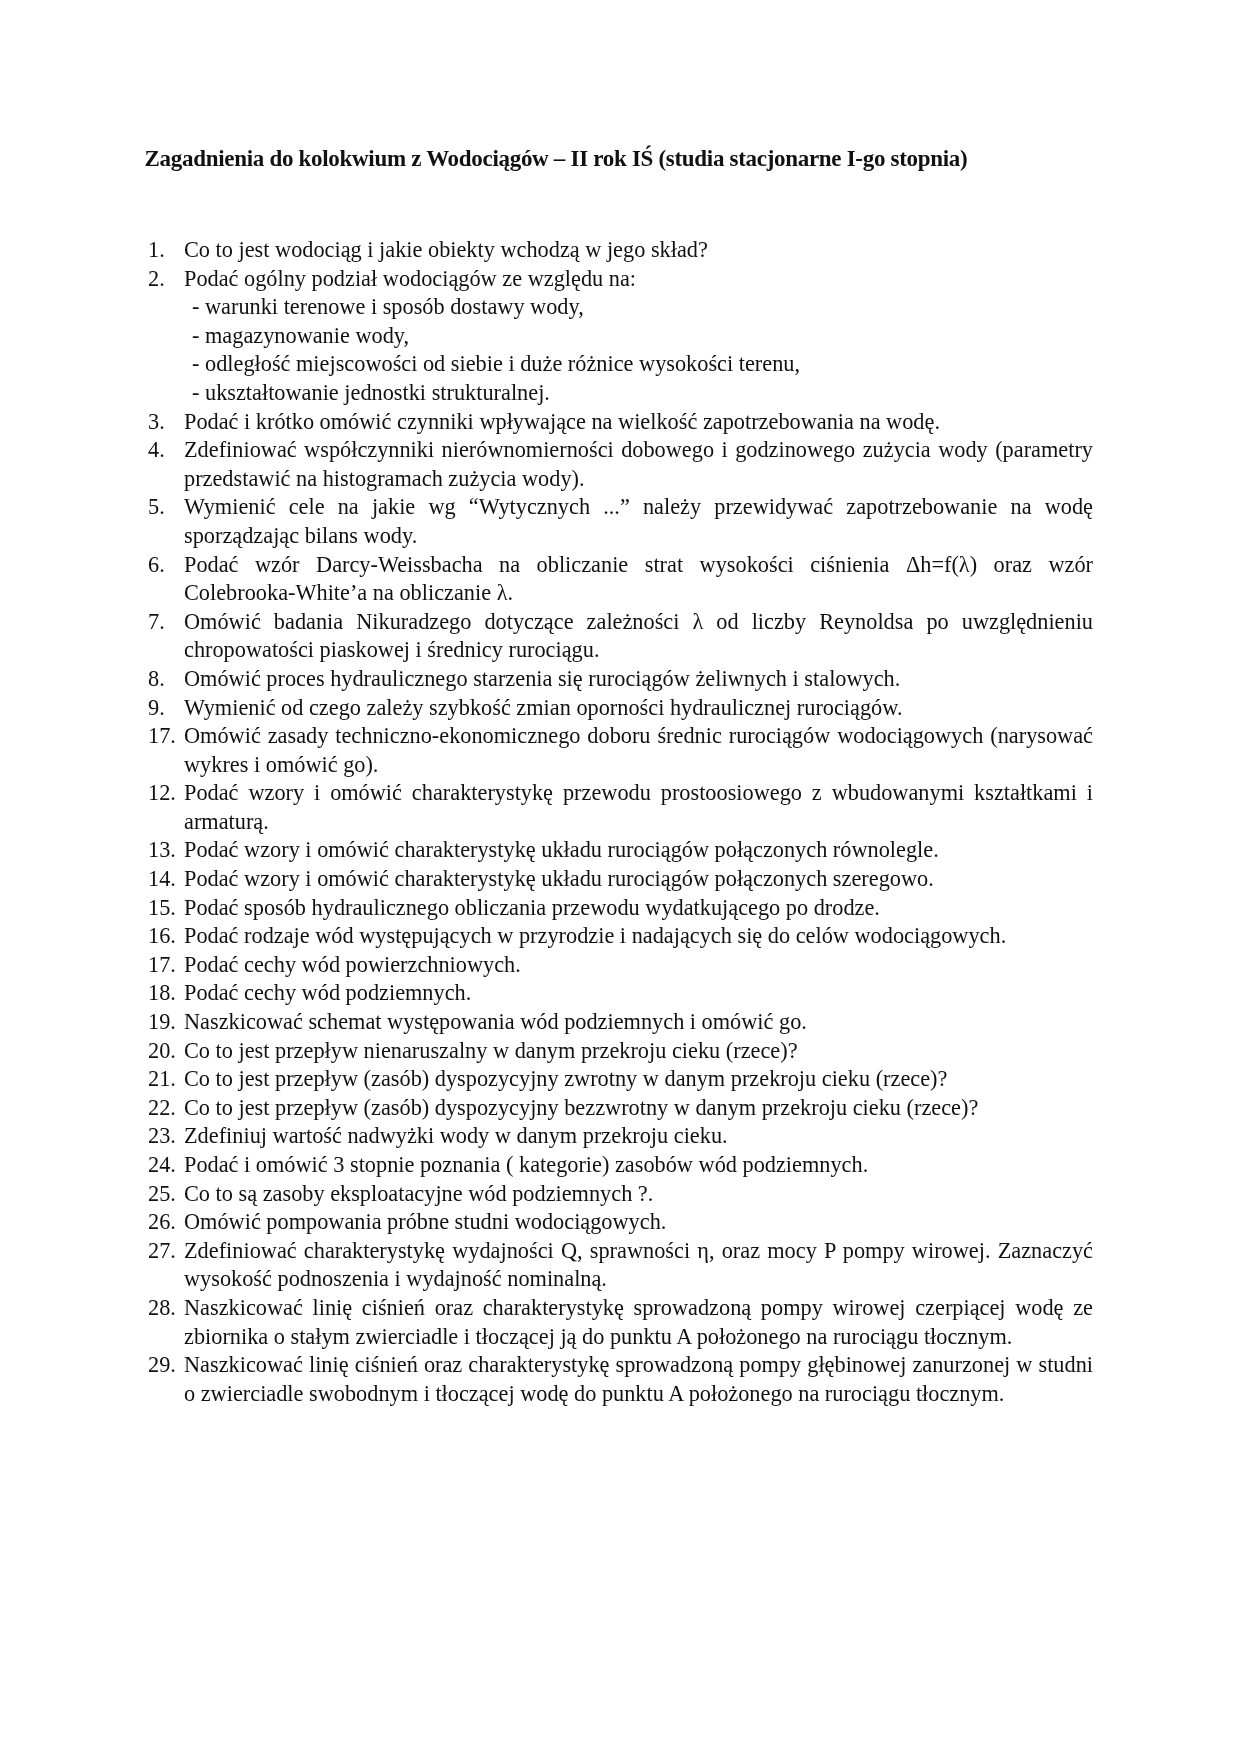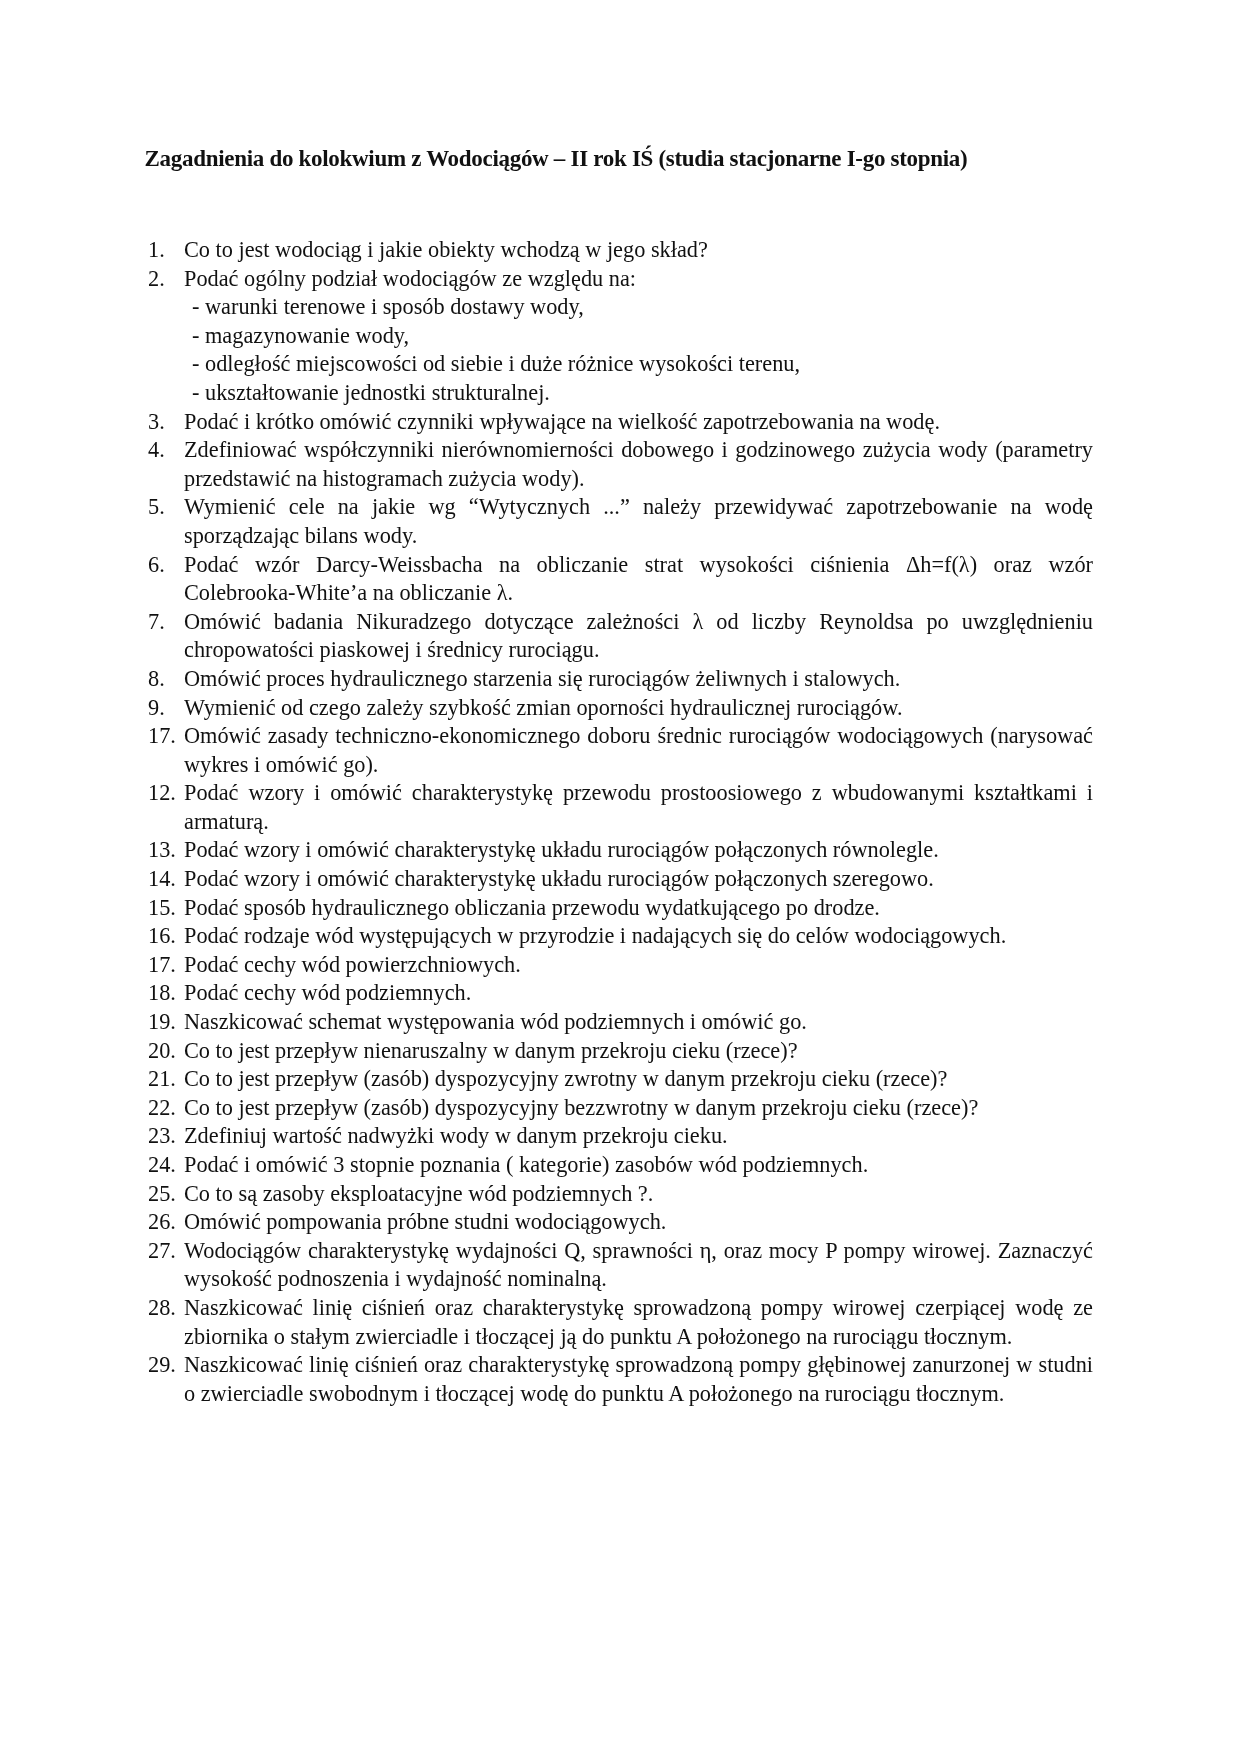--- a/index.html
+++ b/index.html
@@ -166,21 +166,21 @@
     <li class="item">
       <span class="num">25.</span>
       <span>Co to są zasoby eksploatacyjne wód podziemnych ?.</span>
     </li>
     <li class="item">
       <span class="num">26.</span>
       <span>Omówić pompowania próbne studni wodociągowych.</span>
     </li>
     <li class="item">
       <span class="num">27.</span>
-      <span>Wodociągów charakterystykę wydajności Q, sprawności η, oraz mocy P pompy wirowej. Zaznaczyć wysokość podnoszenia i wydajność nominalną.</span>
+      <span>Zdefiniować charakterystykę wydajności Q, sprawności η, oraz mocy P pompy wirowej. Zaznaczyć wysokość podnoszenia i wydajność nominalną.</span>
     </li>
     <li class="item">
       <span class="num">28.</span>
       <span>Naszkicować linię ciśnień oraz charakterystykę sprowadzoną pompy wirowej czerpiącej wodę ze zbiornika o stałym zwierciadle i tłoczącej ją do punktu A położonego na rurociągu tłocznym.</span>
     </li>
     <li class="item">
       <span class="num">29.</span>
       <span>Naszkicować linię ciśnień oraz charakterystykę sprowadzoną pompy głębinowej zanurzonej w studni o zwierciadle swobodnym i tłoczącej wodę do punktu A położonego na rurociągu tłocznym.</span>
     </li>
   </ol>

